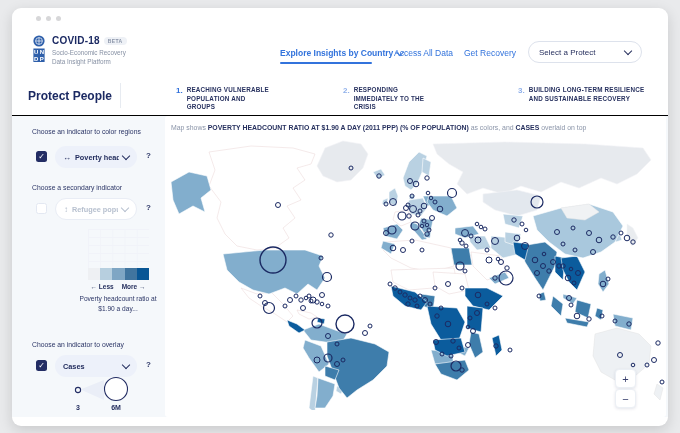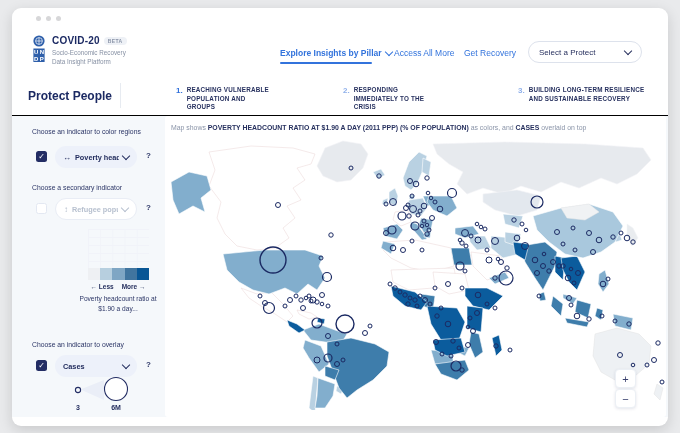--- a/index.html
+++ b/index.html
@@ -95,37 +95,37 @@
     <line x1="7" y1="2.6" x2="7" y2="9.4" stroke="#fff" stroke-width="0.7"></line>
     <rect x="1.4" y="13.5" width="11.2" height="13.5" fill="#2e5faa"></rect>
     <text x="4.2" y="19" font-size="6" fill="#fff" font-weight="bold" text-anchor="middle" font-family="Liberation Sans,sans-serif">U</text>
     <text x="9.8" y="19" font-size="6" fill="#fff" font-weight="bold" text-anchor="middle" font-family="Liberation Sans,sans-serif">N</text>
     <text x="4.2" y="26" font-size="6" fill="#fff" font-weight="bold" text-anchor="middle" font-family="Liberation Sans,sans-serif">D</text>
     <text x="9.8" y="26" font-size="6" fill="#fff" font-weight="bold" text-anchor="middle" font-family="Liberation Sans,sans-serif">P</text>
   </svg>
 
   <div class="brand">
     <div class="brand-row">
-      <span class="brand-title">COVID-20</span>
+      <span class="brand-title">COVID-18</span>
       <span class="brand-badge">BETA</span>
     </div>
     <div class="brand-sub">
       <div>Socio-Economic Recovery</div>
       <div>Data Insight Platform</div>
     </div>
   </div>
 
   <div class="nav">
     <div class="nav-item nav-explore">
-      <span>Explore Insights by Pillar</span>
+      <span>Explore Insights by Country</span>
       <span class="chev"></span>
     </div>
     <div class="nav-underline"></div>
     <div class="nav-item nav-access">
-      <span>Access All More</span>
+      <span>Access All Data</span>
     </div>
     <div class="nav-item nav-involved">
       <span>Get Recovery</span>
     </div>
     <div class="country-pill">
       <span>Select a Protect</span>
       <span class="chev"></span>
     </div>
   </div>
 

